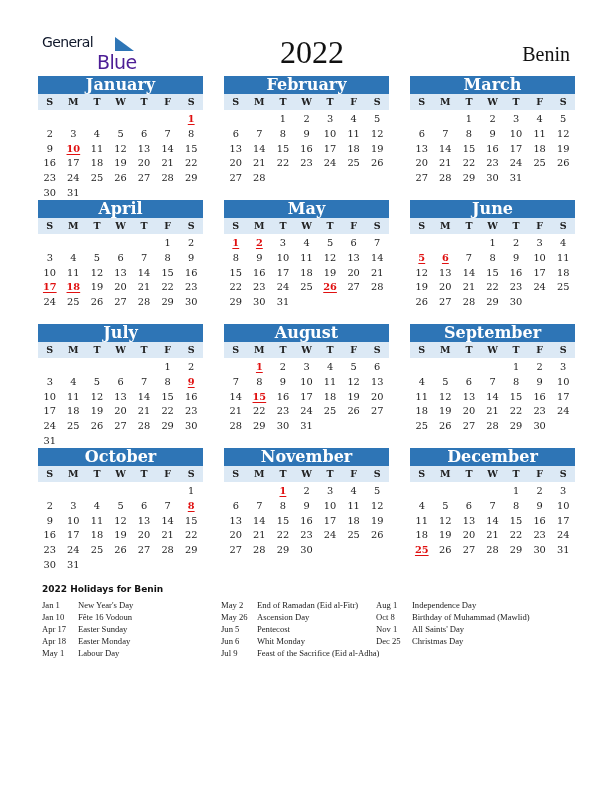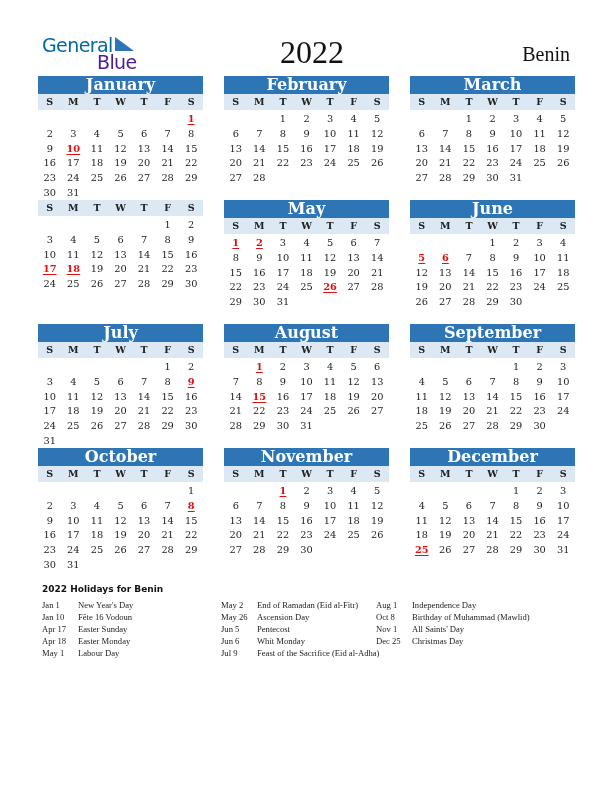--- a/index.html
+++ b/index.html
@@ -1,21 +1,21 @@
 <!DOCTYPE html>
 <html><head>
 <meta charset="utf-8">
 <style>
   html, body { margin: 0; padding: 0; background: #ffffff; }
   body { width: 612px; height: 792px; position: relative; overflow: hidden;
          font-family: "DejaVu Serif", "Liberation Serif", serif; color: #222; }
 
   .logo { position: absolute; left: 42px; top: 34px; width: 100px; height: 40px; }
   .logo .general { position: absolute; left: 0; top: 0; font-family: "DejaVu Sans", "Liberation Sans", sans-serif;
-                   font-size: 19px; color: #0369a1; letter-spacing: -0.6px; }
+                   font-size: 14px; color: #0f172a; letter-spacing: -0.6px; }
   .logo .blue { position: absolute; left: 55px; top: 17px; font-family: "DejaVu Sans", "Liberation Sans", sans-serif;
                 font-size: 19px; color: #4c1d95; letter-spacing: -0.6px; }
   .logo .tri { position: absolute; left: 73px; top: 3px; width: 0; height: 0;
                border-left: 19px solid #2e75b6; border-top: 14px solid transparent; }
 
   .year { position: absolute; left: 0; width: 612px; top: 34px; text-align: center;
           font-family: "Liberation Serif", "DejaVu Serif", serif; font-size: 32px; color: #111; padding-left: 6px; }
   .country { position: absolute; right: 42px; top: 43px; font-family: "Liberation Serif", serif;
              font-size: 20px; color: #111; }
 
@@ -183,20 +183,21 @@
         <span>25</span>
         <span>26</span>
         <span>27</span>
         <span>28</span>
         <span>29</span>
         <span>30</span>
         <span>31</span>
       </div>
     </div>
     <div class="month" style="left: 38px; top: 200px;">
+      <div class="mh">April</div>
       <div class="dows">
         <span>S</span>
         <span>M</span>
         <span>T</span>
         <span>W</span>
         <span>T</span>
         <span>F</span>
         <span>S</span>
       </div>
       <div class="days">

